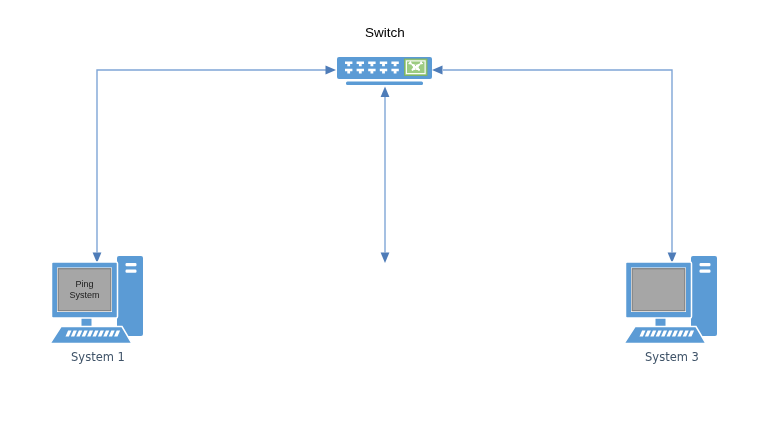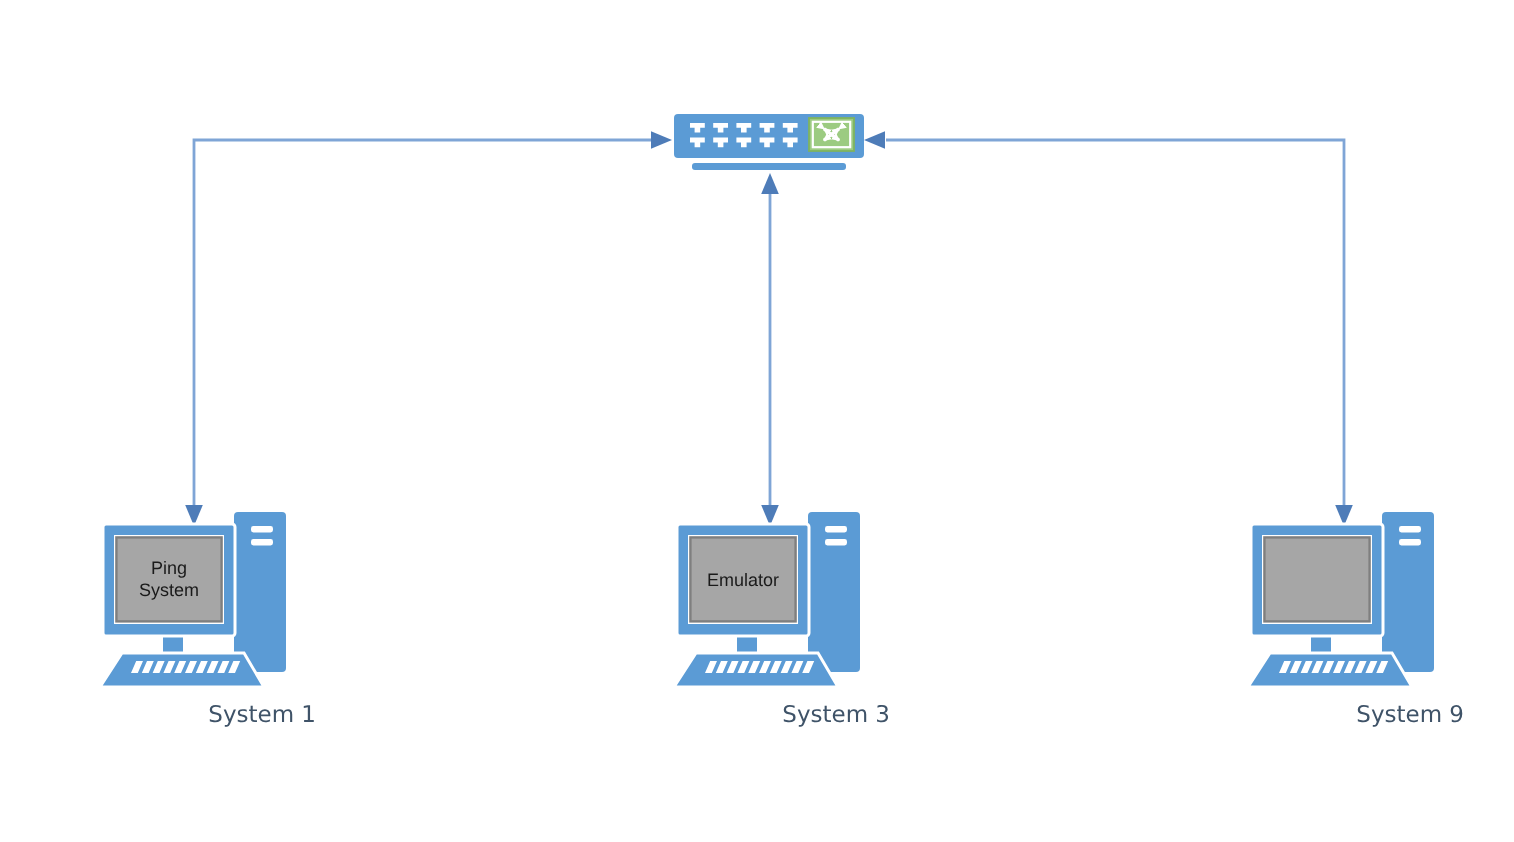--- a/index.html
+++ b/index.html
@@ -19,21 +19,21 @@
   .system{position:absolute;top:254px;width:100px;height:112px;}
   .system .ws{position:absolute;left:0;top:0;}
   .screen-text{
     position:absolute;left:16.5px;top:16px;width:40px;height:40px;
     display:flex;align-items:center;justify-content:center;
     text-align:center;font-size:9px;line-height:1.2;
     color:var(--screen-text,#1a1a1a);white-space:normal;overflow:visible;
   }
   .system-name{
     position:absolute;left:-10px;top:96px;width:120px;height:15px;
-    text-align:right;font-size:11.5px;color:var(--label-color,#3F5368);
+    text-align:center;font-size:11.5px;color:var(--label-color,#3F5368);
     font-family:"DejaVu Sans",sans-serif;
   }
   .conn-line{stroke:var(--connector-line,#7FA5D6);stroke-width:1.4;fill:none;}
   .conn-arrow{fill:var(--connector-arrow,#4E7CB8);stroke:none;}
 </style>
 </head>
 <body>
 
 <div class="canvas">
 
@@ -72,20 +72,21 @@
       <polygon class="conn-arrow" points="385,86.5 380.6,97 389.4,97"></polygon>
       <polygon class="conn-arrow" points="385,263 380.6,252.5 389.4,252.5"></polygon>
     </g>
     <g>
       <path class="conn-line" d="M443 70H672V252.5"></path>
       <polygon class="conn-arrow" points="432,70 442.5,65.6 442.5,74.4"></polygon>
       <polygon class="conn-arrow" points="672,263 667.6,252.5 676.4,252.5"></polygon>
     </g>
   </svg>
 
+  <div class="switch-title">Switch</div>
 
   <svg class="switch-svg" width="108" height="36" viewBox="0 0 108 36">
     <rect x="7" y="3" width="95" height="22" rx="2" style="fill:var(--device-blue,#5B9BD5)"></rect>
     <rect x="16" y="27.5" width="77" height="3.5" rx="1.5" style="fill:var(--device-blue,#5B9BD5)"></rect>
     <g>
       <use href="#port" x="15" y="7.5"></use>
         <use href="#port" x="26.6" y="7.5"></use>
         <use href="#port" x="38.2" y="7.5"></use>
         <use href="#port" x="49.8" y="7.5"></use>
         <use href="#port" x="61.4" y="7.5"></use>
@@ -106,28 +107,21 @@
   </svg>
 
   <div class="system" style="left:48px">
     <svg class="ws" width="100" height="92" viewBox="0 0 100 92">
         <use href="#workstation"></use>
       </svg>
     <div class="screen-text">Ping System</div>
     <div class="system-name">System 1</div>
   </div>
 
-  <div class="system" style="left:335px">
-    <svg class="ws" width="100" height="92" viewBox="0 0 100 92">
-        <use href="#workstation"></use>
-      </svg>
-    <div class="screen-text">Emulator</div>
-    <div class="system-name">System 3</div>
-  </div>
 
   <div class="system" style="left:622px">
     <svg class="ws" width="100" height="92" viewBox="0 0 100 92">
         <use href="#workstation"></use>
       </svg>
-    <div class="system-name">System 9</div>
+    <div class="system-name">System 3</div>
   </div>
 
 </div>
 
 </body></html>

